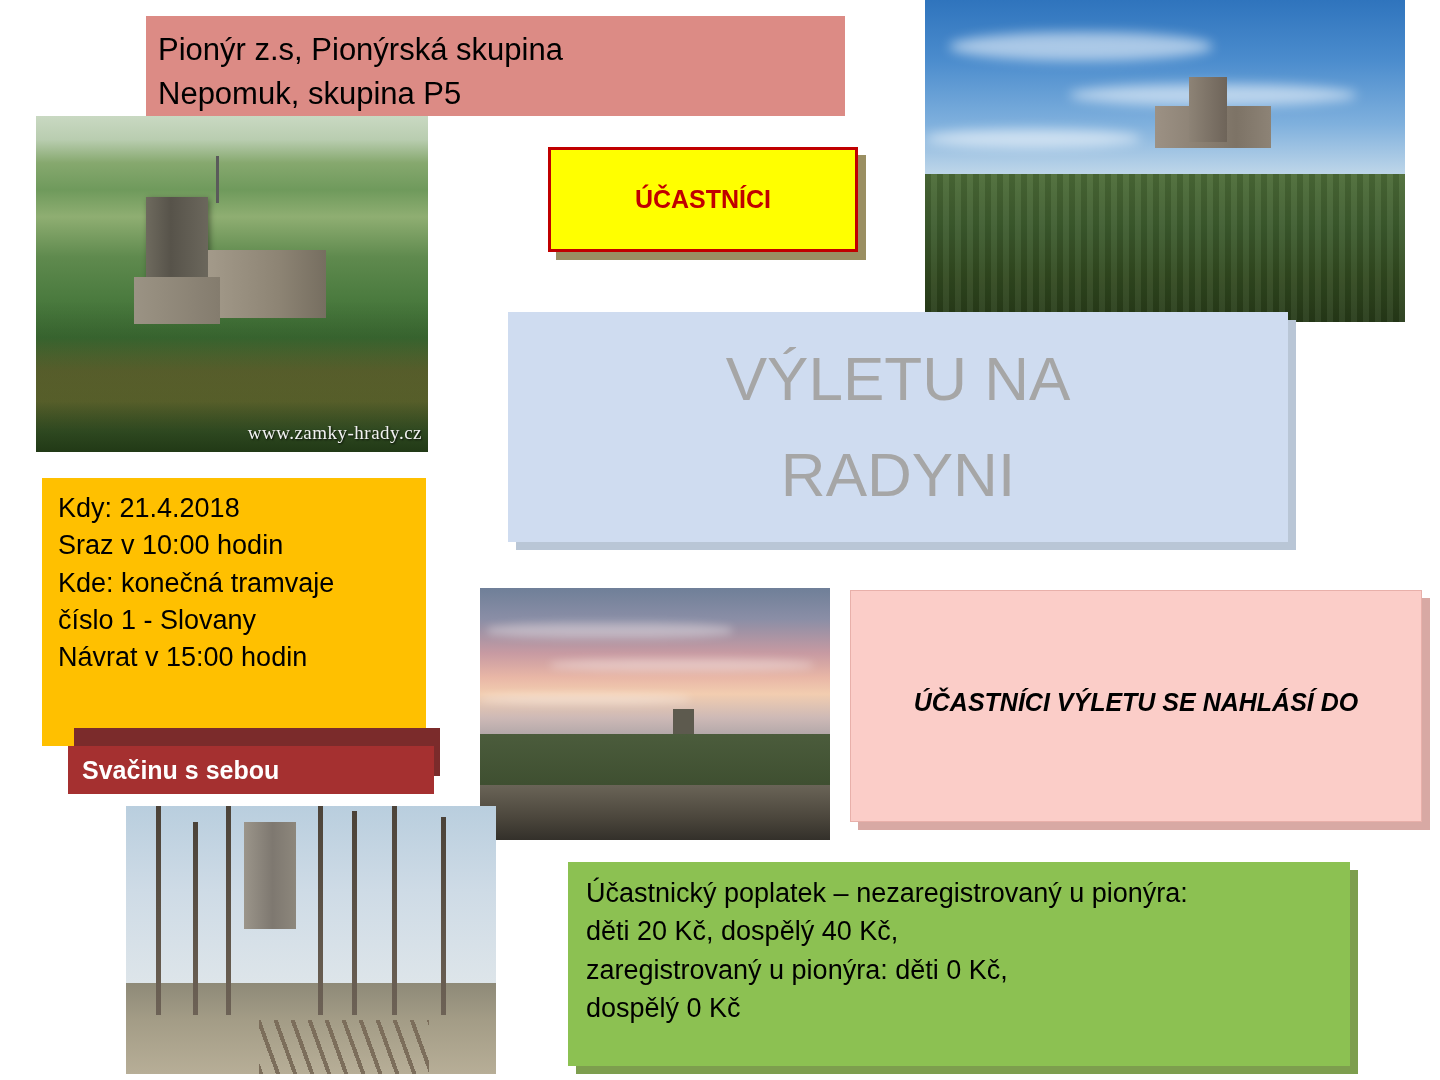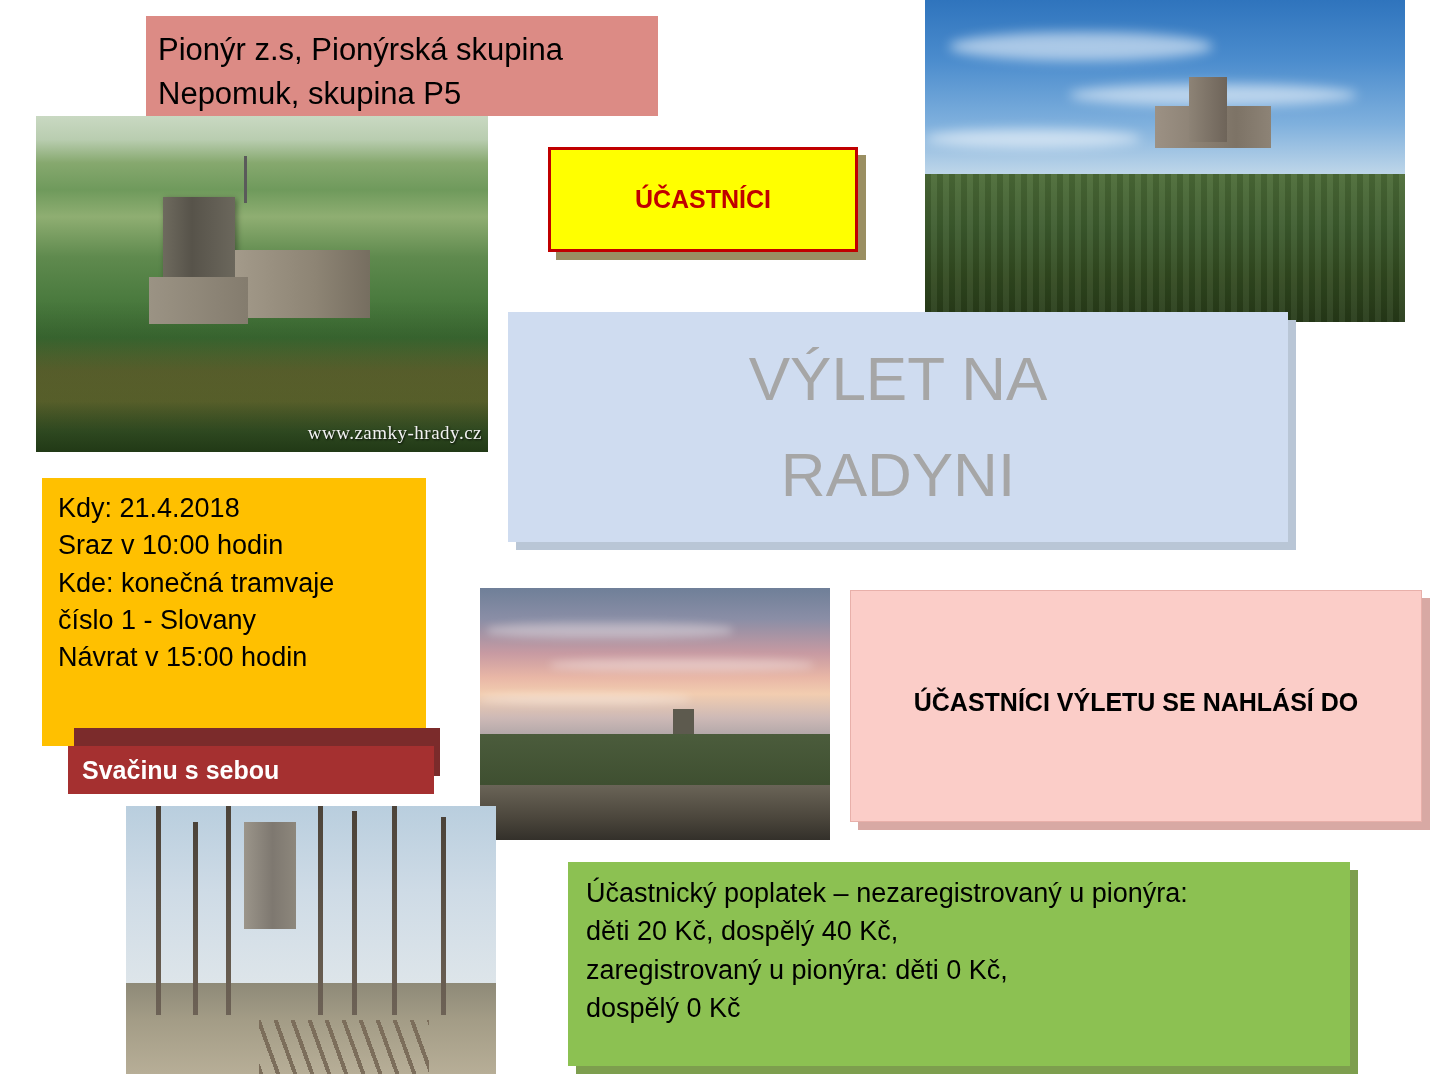--- a/index.html
+++ b/index.html
@@ -11,36 +11,36 @@
     width: 1440px;
     height: 1080px;
     position: relative;
     overflow: hidden;
     font-family: "Liberation Sans", sans-serif;
   }
   .abs { position: absolute; }
 
   
   .org-box {
-    left: 146px; top: 16px; width: 512px; height: 100px;
+    left: 146px; top: 16px; width: 699px; height: 100px;
     background: #dc8b85;
     color: #000;
     font-size: 31px;
     line-height: 1.42;
     padding: 12px 0 0 12px;
     box-sizing: border-box;
     white-space: pre-line;
   }
 
   
   .photo { overflow: hidden; }
 
   
   .photo-radyne-hills {
-    left: 36px; top: 116px; width: 452px; height: 336px;
+    left: 36px; top: 116px; width: 392px; height: 336px;
     background:
       linear-gradient(to bottom, rgba(0,0,0,0) 55%, rgba(20,45,15,0.55) 100%),
       linear-gradient(to bottom,
         #c9d9c2 0%, #b9cdb0 7%,
         #86a86e 14%, #6f9a5c 22%,
         #8fae72 30%, #5f8a4e 42%,
         #4a7a3e 55%, #3c6b33 66%,
         #6d6d34 76%, #7c7a39 85%,
         #45602f 94%, #32491f 100%);
       position: absolute;
@@ -224,20 +224,21 @@
   }
   .reg-box {
     left: 850px; top: 590px; width: 572px; height: 232px;
     background: #fbcdc8;
     border: 1px solid #e8b0aa;
     box-sizing: border-box;
     display: flex;
     flex-direction: column;
     align-items: center;
     justify-content: center;
+    font-style: italic;
   }
   .reg-line1 {
     color: #000000;
     font-size: 25px;
     font-weight: 700;
     margin-bottom: 8px;
   }
   .reg-line2 {
     color: #c00000;
     font-size: 25px;
@@ -283,21 +284,21 @@
   <div class="cloud" style="left:0%;top:40%;width:45%;height:6%;"></div>
   <div class="ruin"></div>
   <div class="tower"></div>
   <div class="forest"></div>
 </div>
 
 <div class="abs poradaji-shadow"></div>
 <div class="abs poradaji">ÚČASTNÍCI</div>
 
 <div class="abs title-shadow"></div>
-<div class="abs title-box">VÝLET NA
+<div class="abs title-box">VÝLETU NA
 RADYNI</div>
 
 <div class="abs info-box">Kdy: 21.4.2018
 Sraz v 10:00 hodin
 Kde: konečná tramvaje
 číslo 1 - Slovany
 Návrat v 15:00 hodin</div>
 
 <div class="abs snack-shadow"></div>
 <div class="abs snack-box">Svačinu s sebou</div>

